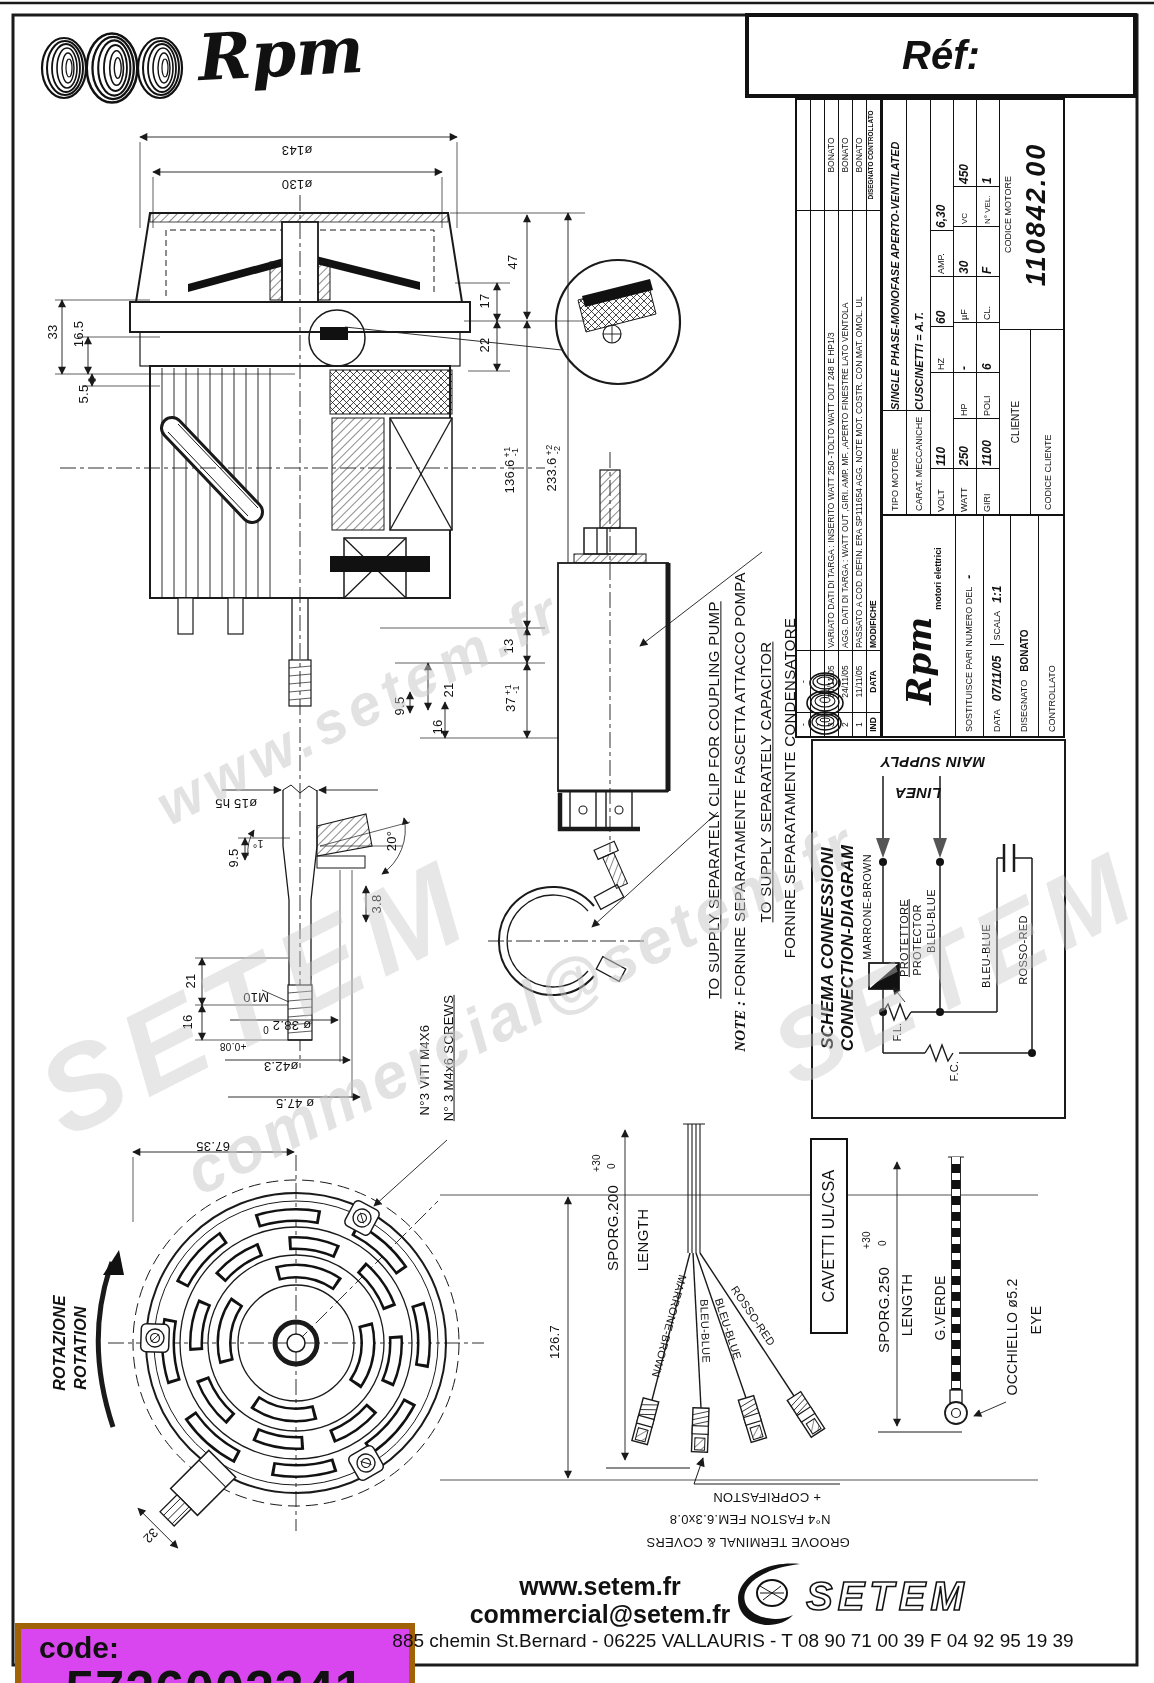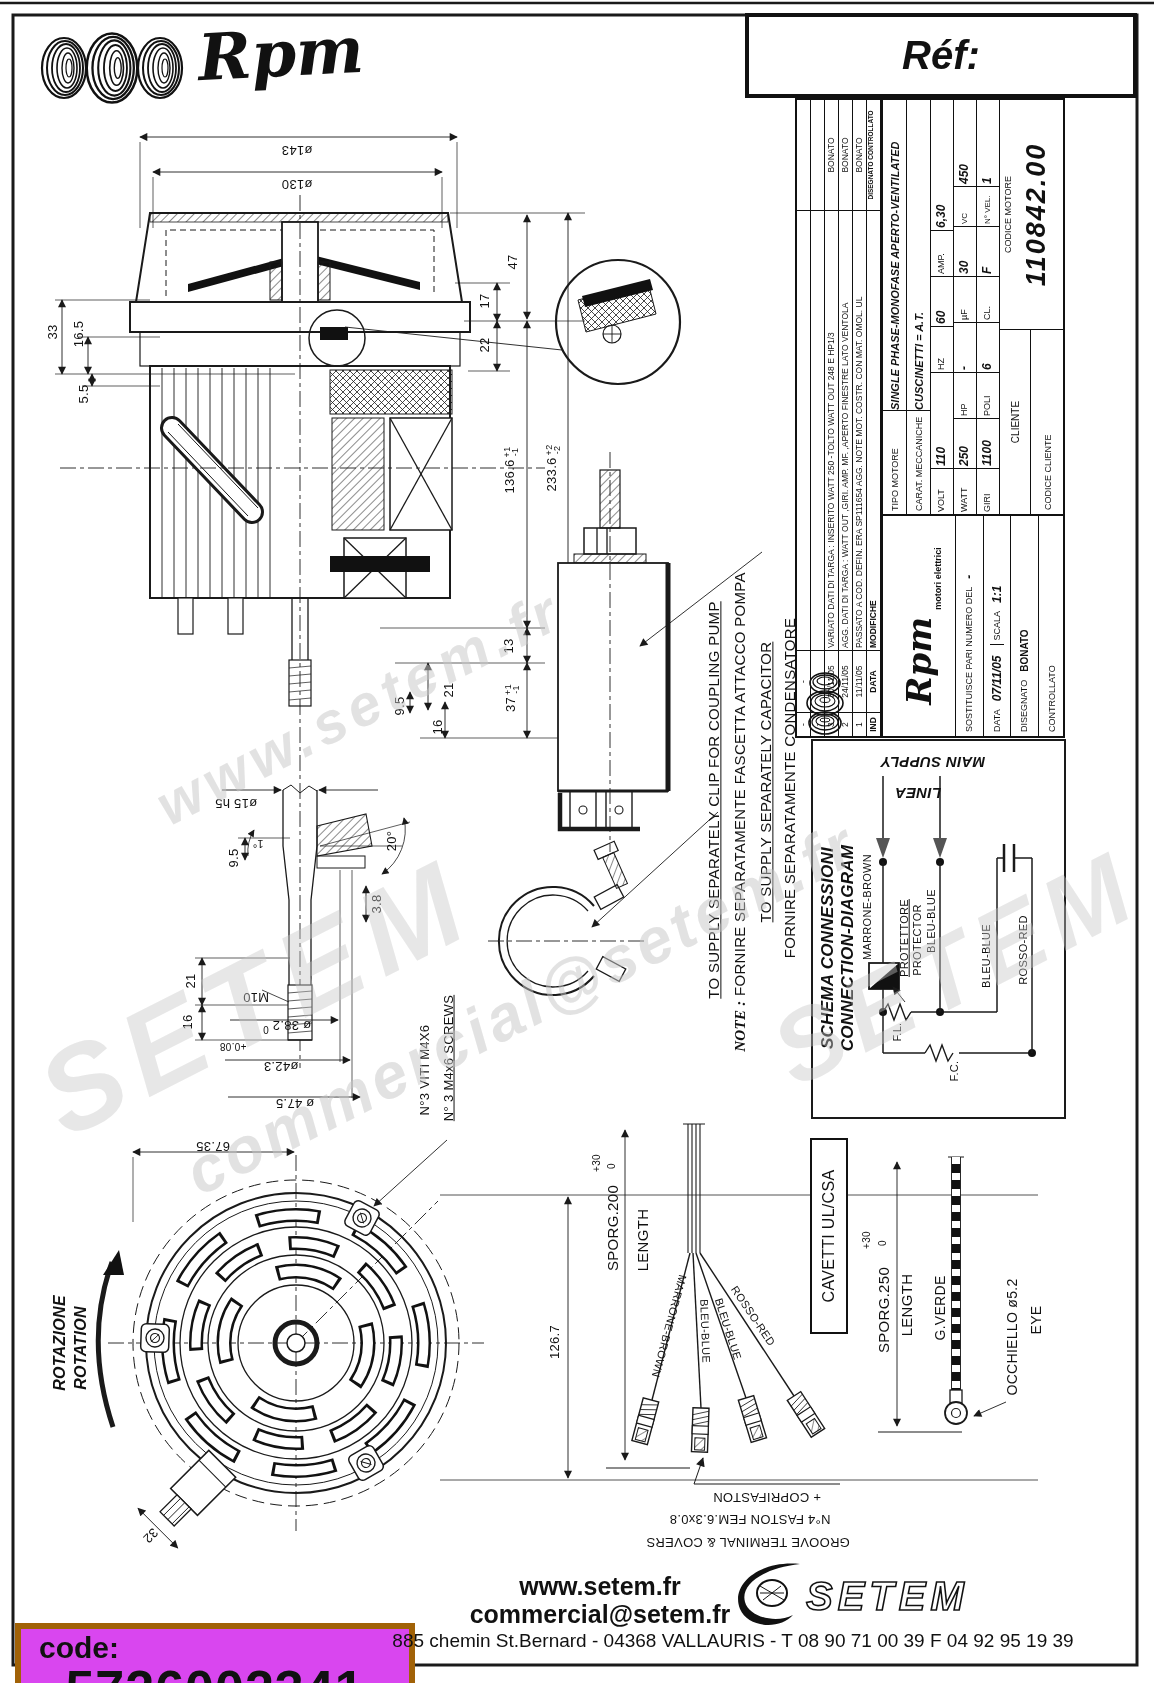--- a/index.html
+++ b/index.html
@@ -647,20 +647,20 @@
   <div class="lbl r90" style="left:1012px;top:1337px;font-size:14px;">OCCHIELLO ø5.2</div>
   <div class="lbl r90" style="left:1036px;top:1320px;font-size:14px;">EYE</div>
 </div>
 
 <div id="codebox">
   <span class="cl">code:</span>
   <span class="cv">5726002341</span>
 </div>
 <div class="foot" style="left:600px;top:1572px;font-size:25px;">www.setem.fr</div>
 <div class="foot" style="left:600px;top:1600px;font-size:25px;">commercial@setem.fr</div>
-<div class="foot" style="left:733px;top:1630px;font-size:19px;font-weight:normal;white-space:nowrap;">885 chemin St.Bernard  -  04368 VALLAURIS  -  T 08 90 71 00 39   F 04 92 95 19 39</div>
+<div class="foot" style="left:733px;top:1630px;font-size:19px;font-weight:normal;white-space:nowrap;">885 chemin St.Bernard  -  06225 VALLAURIS  -  T 08 90 71 00 39   F 04 92 95 19 39</div>
 
 <div class="wm" style="left:160px;top:775px;font-size:58px;letter-spacing:6px;transform:rotate(-27deg);">www.setem.fr</div>
 <div class="wm" style="left:48px;top:1035px;font-size:118px;letter-spacing:12px;transform:rotate(-27deg);opacity:.42;">SETEM</div>
 <div class="wm" style="left:190px;top:1140px;font-size:64px;letter-spacing:4px;transform:rotate(-27deg);">commercial@setem.fr</div>
 <div class="wm" style="left:780px;top:1000px;font-size:100px;letter-spacing:10px;transform:rotate(-27deg);opacity:.42;">SETEM</div>
 
 </div>
 
 </body></html>

